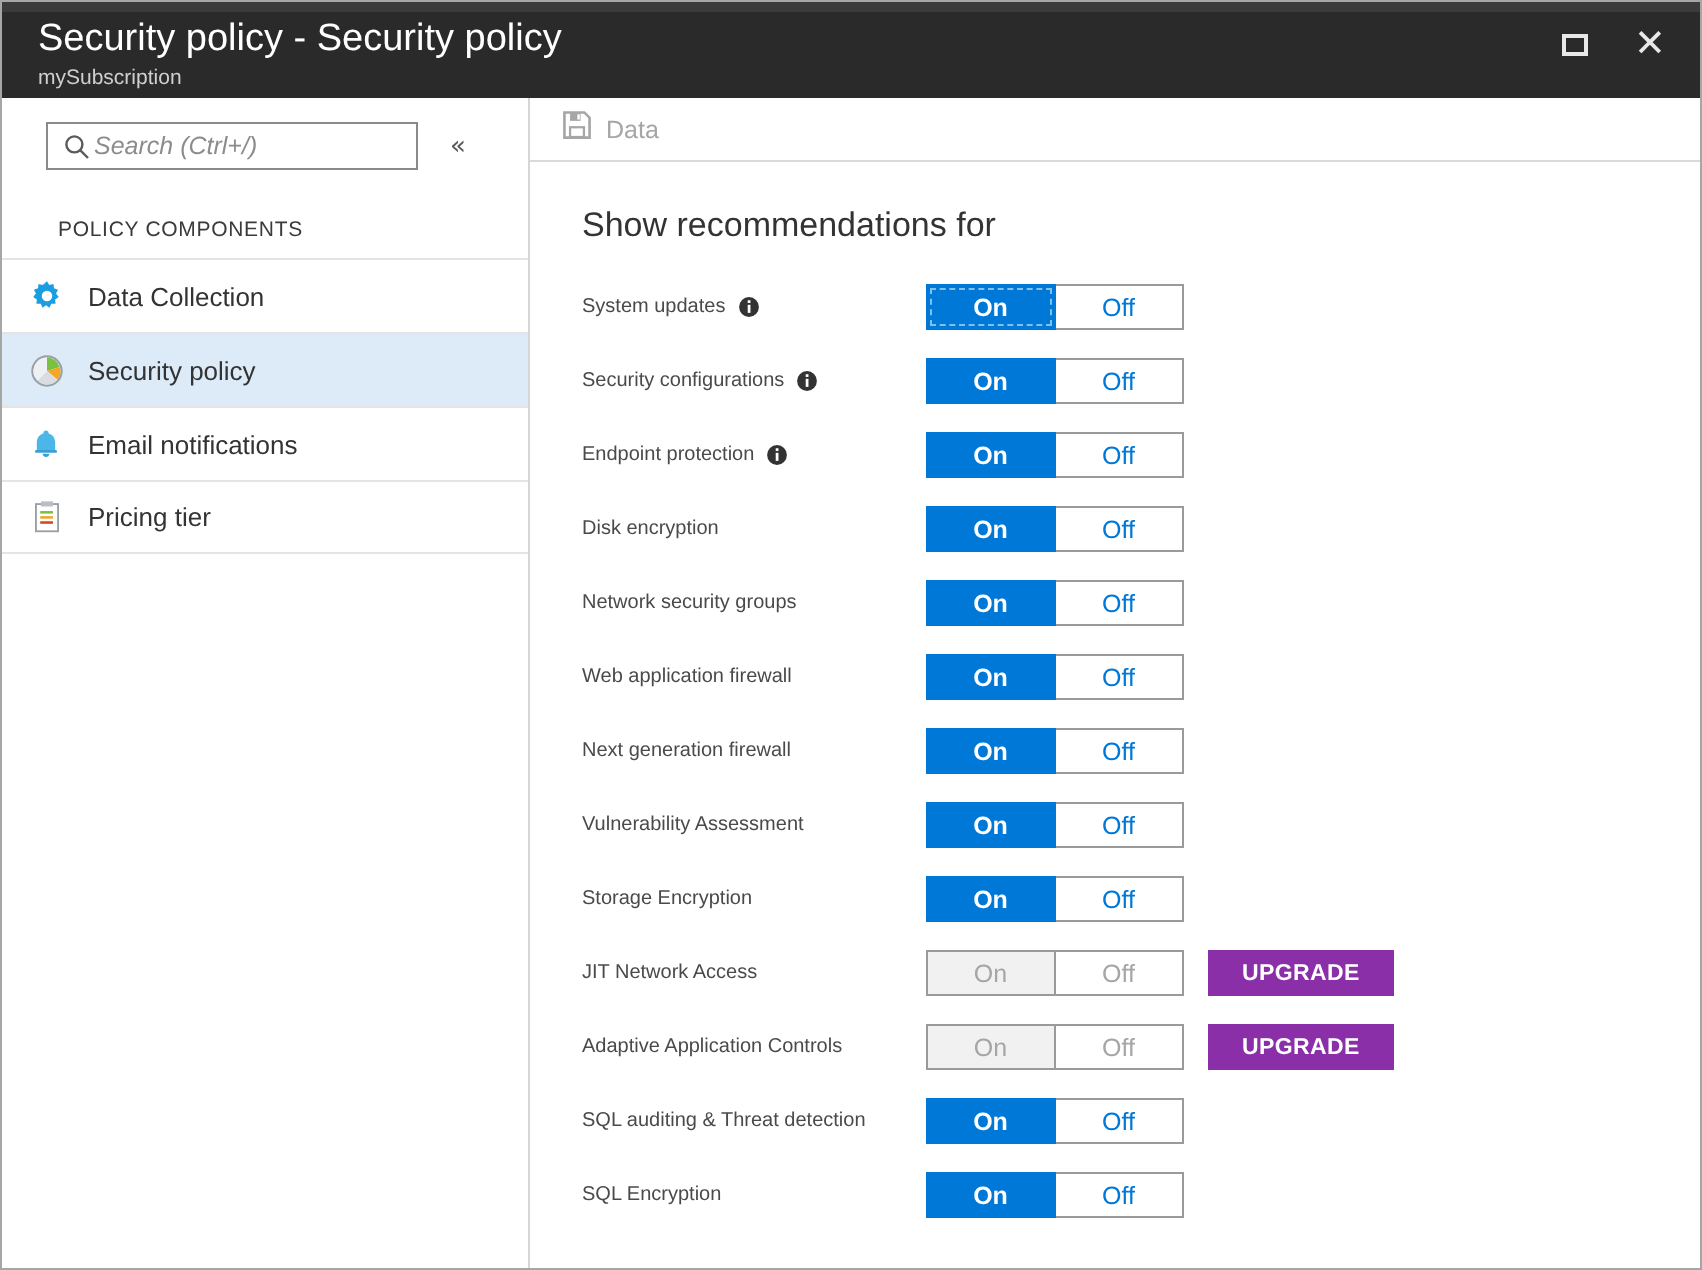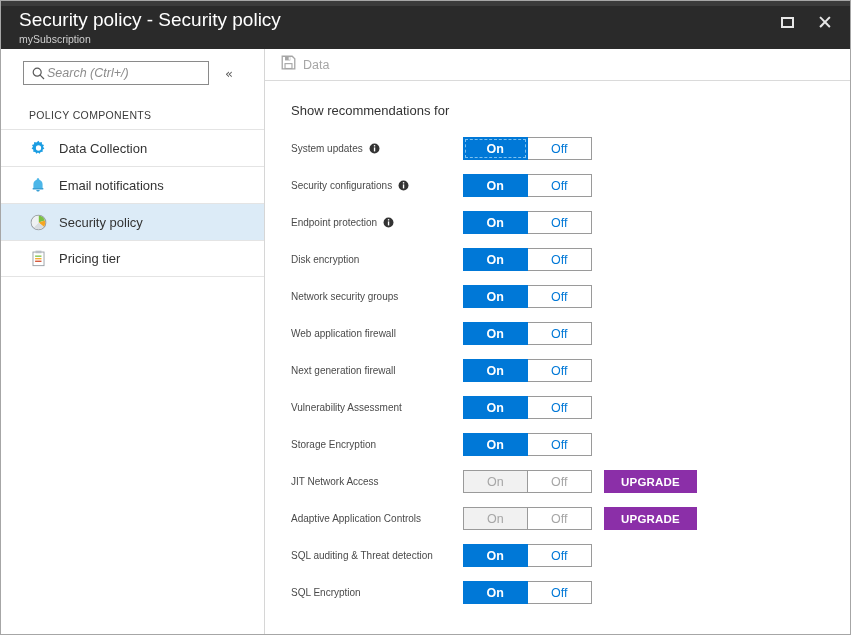--- a/index.html
+++ b/index.html
@@ -162,21 +162,21 @@
     text-transform: uppercase;
   }
   .sidebar-list {
     margin-top: 8px;
   }
   .sb-item {
     position: relative;
     height: 37px;
     display: flex;
     align-items: center;
-    padding-left: 27px;
+    padding-left: 12px;
     box-sizing: border-box;
     border-top: 1px solid #e4e4e4;
     cursor: pointer;
   }
   .sb-item:last-child {
     border-bottom: 1px solid #e4e4e4;
   }
   .sb-item.selected {
     background: #dcebf7;
   }
@@ -223,21 +223,21 @@
     font-size: 12.5px;
     color: #a6a6a6;
   }
 
   .panel {
     flex: 1 1 auto;
     overflow: hidden;
     padding: 22px 0 0 26px;
   }
   .panel-heading {
-    font-size: 13px;
+    font-size: 17px;
     color: #333333;
     font-weight: 400;
     margin: 0 0 12px 0;
   }
 
   .rows {
     display: block;
   }
   .pol-row {
     position: relative;
@@ -375,42 +375,42 @@
         <div class="sb-item">
           <span class="sb-ico">
             <svg width="17" height="17" viewBox="0 0 20 20">
               <path fill="#1b9de2" d="M10 0.8l1.3 2.2 2.5-0.6 0.3 2.5 2.4 0.9-1.2 2.2 1.6 2-2.1 1.4 0.2 2.5-2.5 0.1-1.1 2.3-2-1.5-2 1.5-1.1-2.3-2.5-0.1 0.2-2.5-2.1-1.4 1.6-2-1.2-2.2 2.4-0.9 0.3-2.5 2.5 0.6z"></path>
               <circle cx="10" cy="9.4" r="3.1" fill="#ffffff"></circle>
             </svg>
           </span>
           <span class="sb-label">Data Collection</span>
         </div>
 
-        <div class="sb-item">
-          <span class="sb-ico">
-            <svg width="16" height="17" viewBox="0 0 18 20">
-              <path fill="#4cb6e8" d="M9 1.4c-0.9 0-1.5 0.6-1.5 1.3v0.5C5 3.9 3.6 5.9 3.6 8.6v4.3H14.4V8.6c0-2.7-1.4-4.7-3.9-5.4V2.7C10.5 2 9.9 1.4 9 1.4z"></path>
-              <rect x="2.6" y="13" width="12.8" height="1.6" rx="0.5" fill="#3a9fd4"></rect>
-              <path fill="#3a9fd4" d="M7 15.2h4c0 1.1-0.9 1.9-2 1.9s-2-0.8-2-1.9z"></path>
-            </svg>
-          </span>
-          <span class="sb-label">Email notifications</span>
-        </div>
-
         <div class="sb-item selected">
           <span class="sb-ico">
             <svg width="17" height="17" viewBox="0 0 20 20">
               <circle cx="10" cy="10" r="8.6" fill="#ffffff" stroke="#9aa0a6" stroke-width="1.3"></circle>
               <path d="M10 10 L10 2.1 A7.9 7.9 0 0 1 17.5 7.6 Z" fill="#7ac143"></path>
               <path d="M10 10 L17.5 7.6 A7.9 7.9 0 0 1 16.2 15.1 Z" fill="#f5a623"></path>
               <path d="M10 10 L16.2 15.1 A7.9 7.9 0 0 1 4.4 15.6 Z" fill="#d9dde1"></path>
               <path d="M10 10 L4.4 15.6 A7.9 7.9 0 0 1 10 2.1 Z" fill="#eef1f3"></path>
             </svg>
           </span>
           <span class="sb-label">Security policy</span>
+        </div>
+
+        <div class="sb-item">
+          <span class="sb-ico">
+            <svg width="16" height="17" viewBox="0 0 18 20">
+              <path fill="#4cb6e8" d="M9 1.4c-0.9 0-1.5 0.6-1.5 1.3v0.5C5 3.9 3.6 5.9 3.6 8.6v4.3H14.4V8.6c0-2.7-1.4-4.7-3.9-5.4V2.7C10.5 2 9.9 1.4 9 1.4z"></path>
+              <rect x="2.6" y="13" width="12.8" height="1.6" rx="0.5" fill="#3a9fd4"></rect>
+              <path fill="#3a9fd4" d="M7 15.2h4c0 1.1-0.9 1.9-2 1.9s-2-0.8-2-1.9z"></path>
+            </svg>
+          </span>
+          <span class="sb-label">Email notifications</span>
         </div>
 
         <div class="sb-item">
           <span class="sb-ico">
             <svg width="15" height="17" viewBox="0 0 16 20">
               <rect x="1.5" y="2.4" width="13" height="16" fill="#ffffff" stroke="#9aa0a6" stroke-width="1.1"></rect>
               <rect x="4.5" y="0.8" width="7" height="3" fill="#b9bec4"></rect>
               <rect x="4" y="6.5" width="7.5" height="1.5" fill="#7ac143"></rect>
               <rect x="4" y="9.5" width="7.5" height="1.5" fill="#f5a623"></rect>
               <rect x="4" y="12.5" width="7.5" height="1.5" fill="#d24726"></rect>

